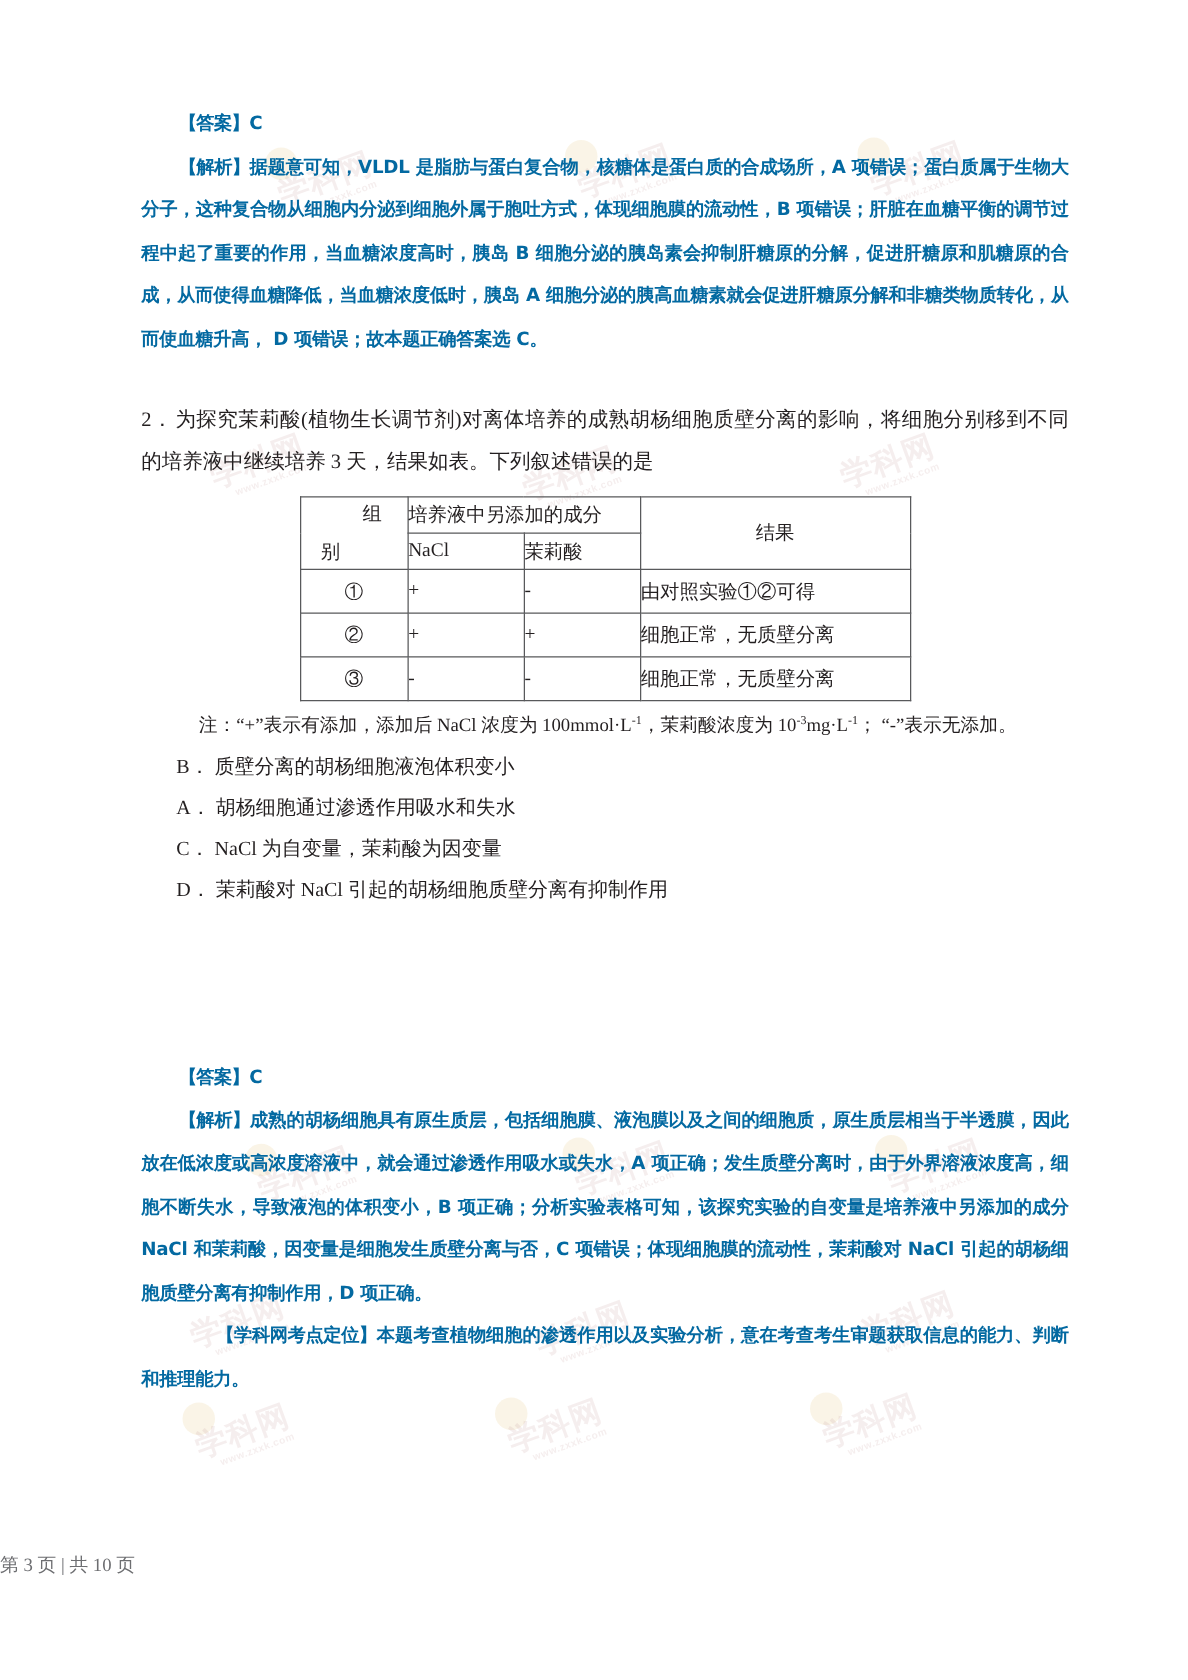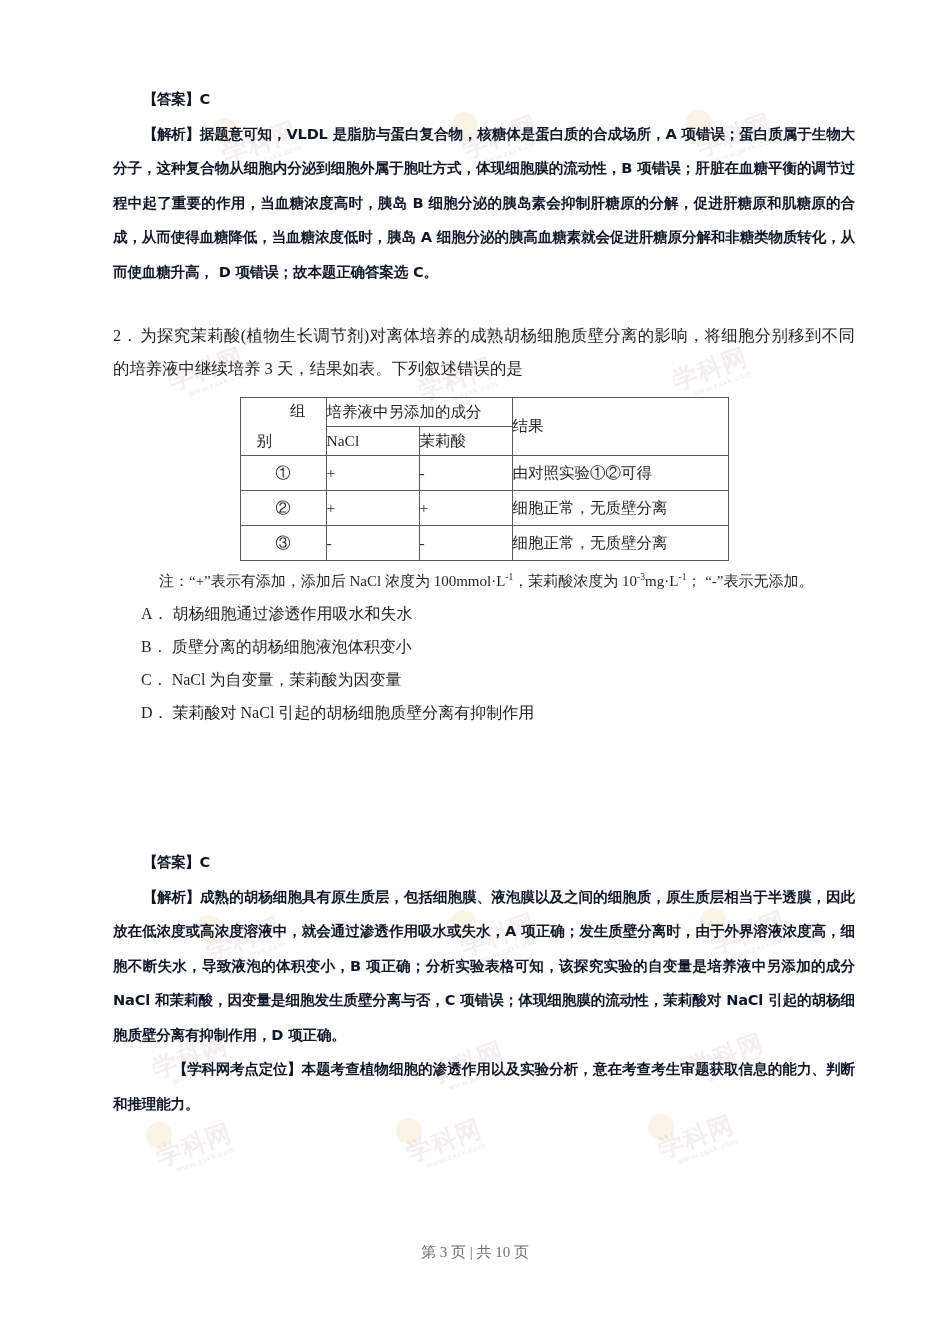--- a/index.html
+++ b/index.html
@@ -46,21 +46,21 @@
   }
 
   
   .content {
     position: relative;
     z-index: 2;
     padding: 0 95px 0 113px;
   }
 
   .red {
-    color: #0f172a;
+    color: #0369a1;
     font-family: "DejaVu Sans", "Liberation Sans", sans-serif;
     font-weight: bold;
     font-size: 14.6px;
     line-height: 34.5px;
     letter-spacing: -0.2px;
   }
   .red .lbl { letter-spacing: -0.5px; }
 
   .ans-line { text-indent: 30px; }
   .exp-block { text-indent: 30px; text-align: justify; text-justify: inter-ideograph; }
@@ -115,21 +115,21 @@
   }
   .hdr-group .g2 {
     position: absolute; bottom: 3px; left: 16px; font-size: 15.5px;
   }
   .hdr-add {
     height: 28px;
     vertical-align: middle;
     font-size: 15.5px;
   }
   .hdr-res {
-    text-align: left;
+    text-align: center;
     vertical-align: middle;
     font-size: 15.5px;
     padding-top: 7px;
   }
   .sub-hdr {
     height: 28px;
     vertical-align: middle;
     font-size: 15.5px;
     padding-left: 8px;
     margin-left: 44px;
@@ -171,21 +171,20 @@
     line-height: 33px;
     text-indent: 28px;
   }
   .opt .olbl { margin-right: 4px; }
 
   
   .footer {
     position: absolute;
     left: 0; right: 0;
     top: 1243px;
-    text-align: center;
     z-index: 3;
     font-family: "Liberation Serif", serif;
     font-size: 15px;
     color: #6d6e71;
   }
 </style>
 </head>
 <body>
 
 <div class="page">
@@ -282,24 +281,24 @@
           </tr>
         </tbody>
       </table>
     </div>
 
     <div class="note">
       <span>注：</span><span>“+”表示有添加，添加后 NaCl 浓度为 100mmol·L</span><sup>-1</sup><span>，茉莉酸浓度为 10</span><sup>-3</sup><span>mg·L</span><sup>-1</sup><span>；  “-”表示无添加。</span>
     </div>
 
     <div class="opt">
+      <span class="olbl">B．</span><span>质壁分离的胡杨细胞液泡体积变小</span>
+    </div>
+    <div class="opt">
       <span class="olbl">A．</span><span>胡杨细胞通过渗透作用吸水和失水</span>
-    </div>
-    <div class="opt">
-      <span class="olbl">B．</span><span>质壁分离的胡杨细胞液泡体积变小</span>
     </div>
     <div class="opt">
       <span class="olbl">C．</span><span>NaCl 为自变量，茉莉酸为因变量</span>
     </div>
     <div class="opt">
       <span class="olbl">D．</span><span>茉莉酸对 NaCl 引起的胡杨细胞质壁分离有抑制作用</span>
     </div>
 
     <div class="spacer-gap"></div>
 

